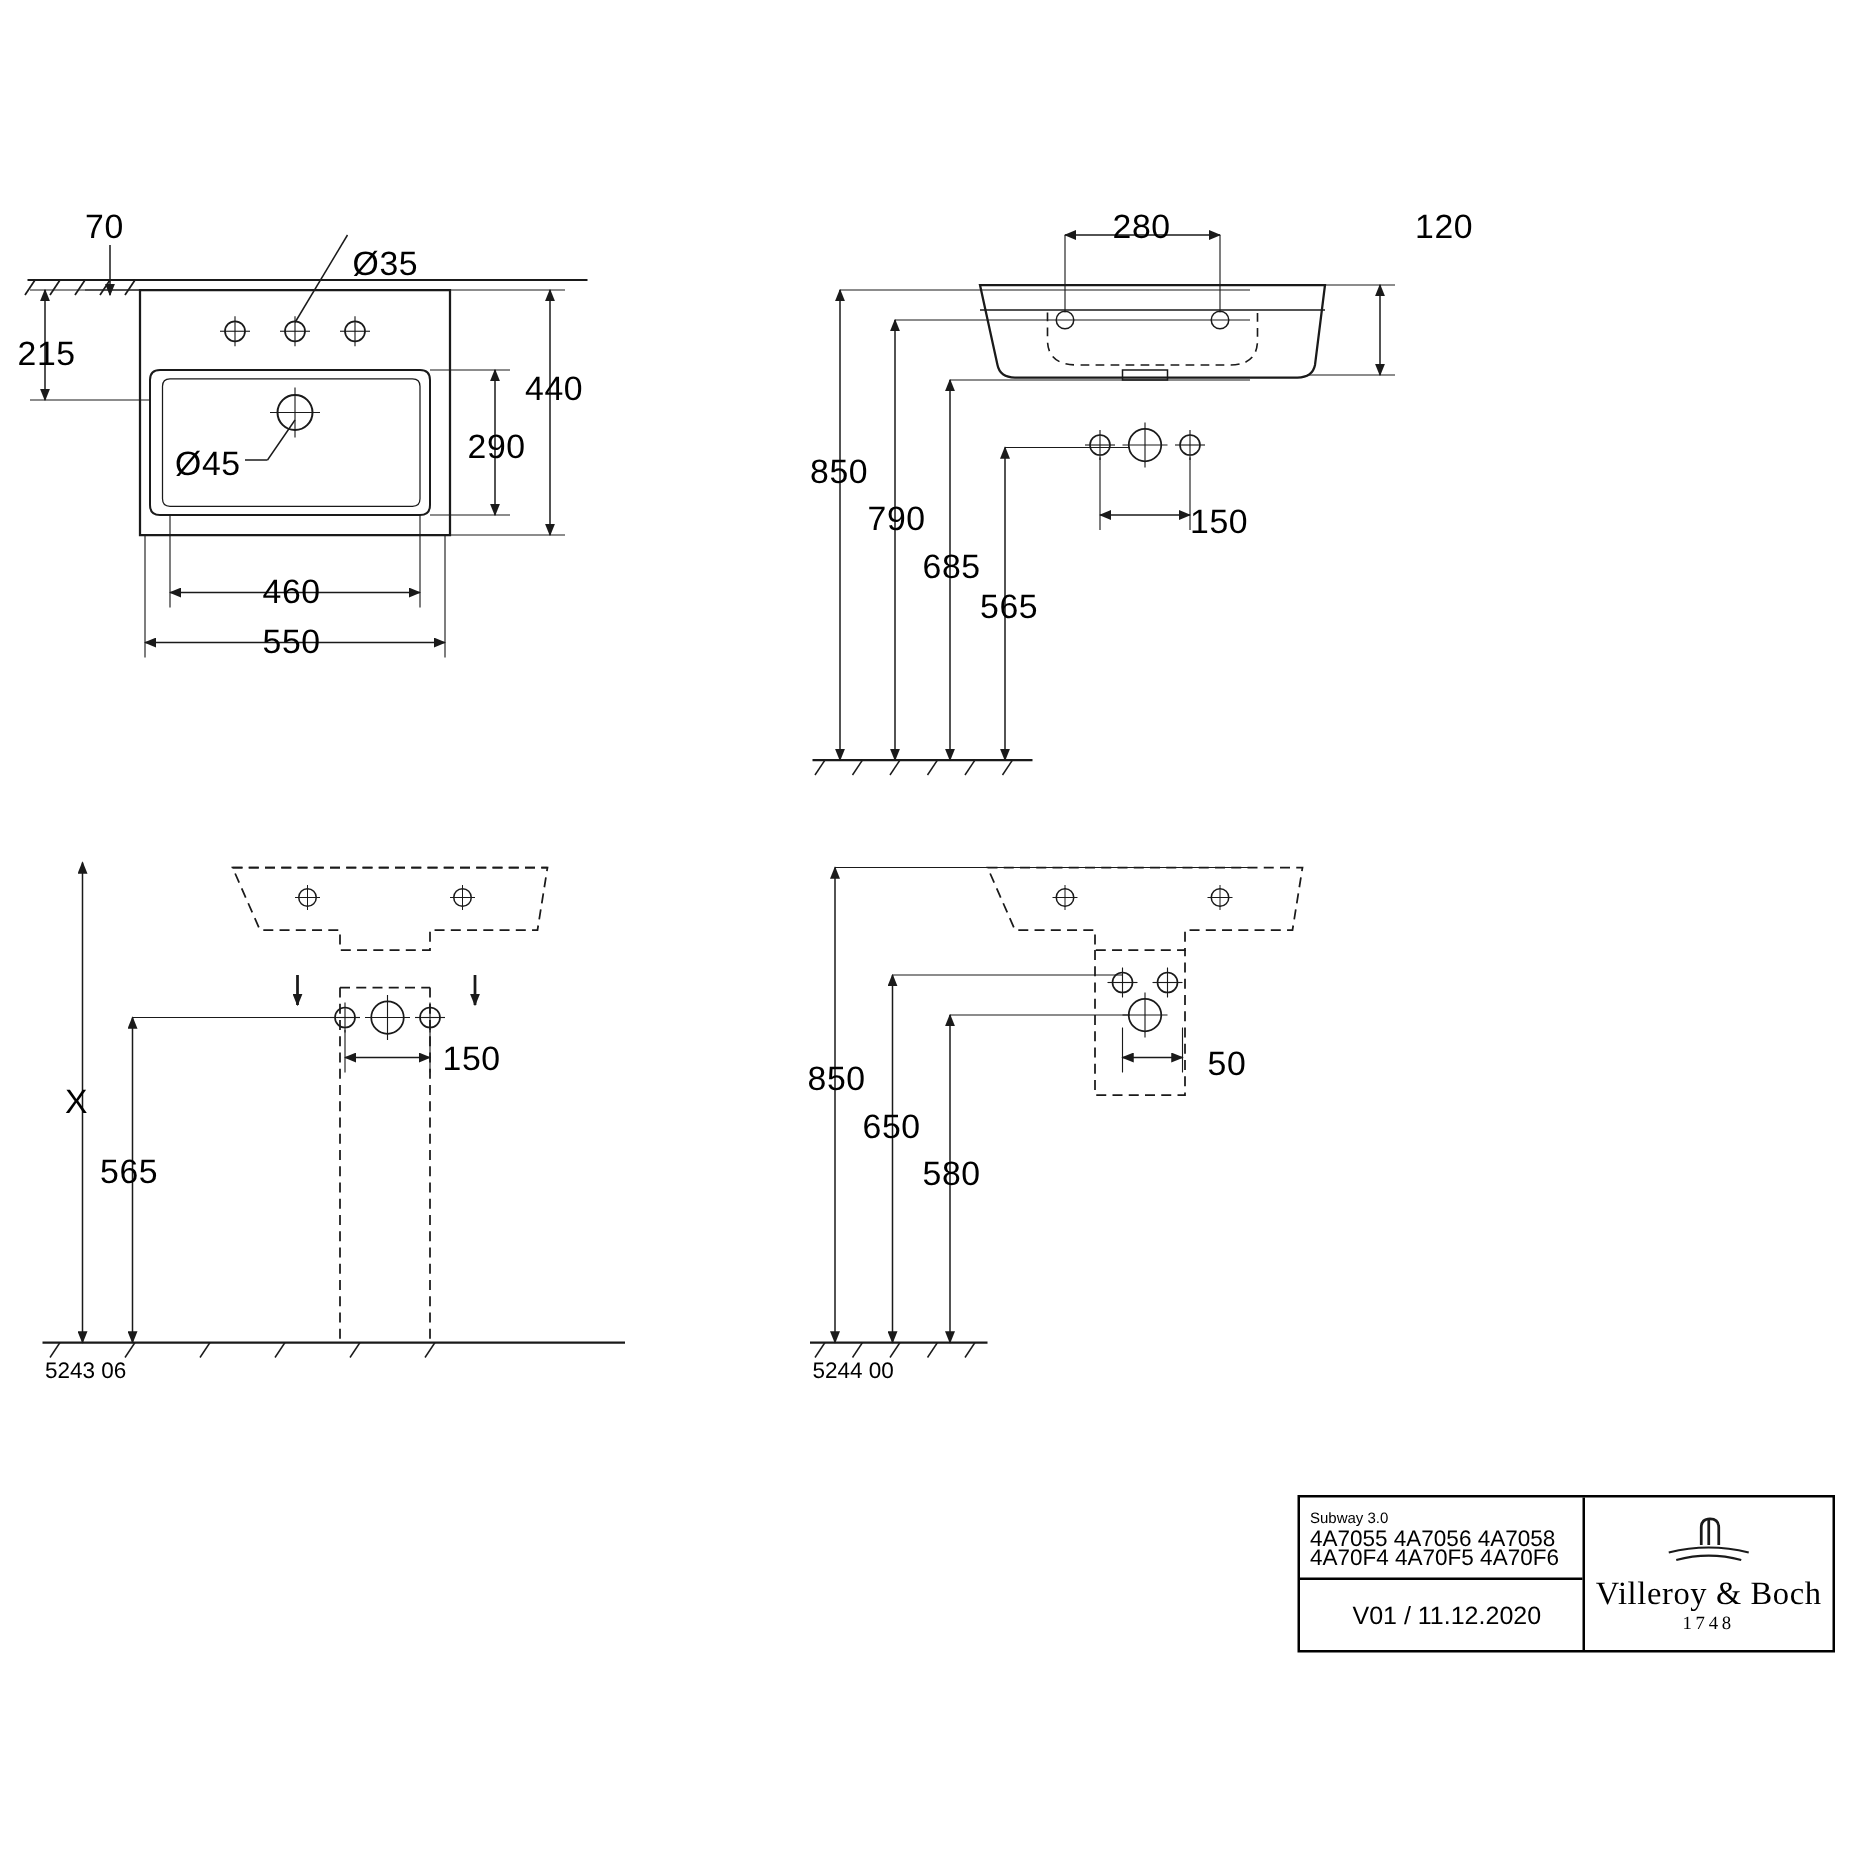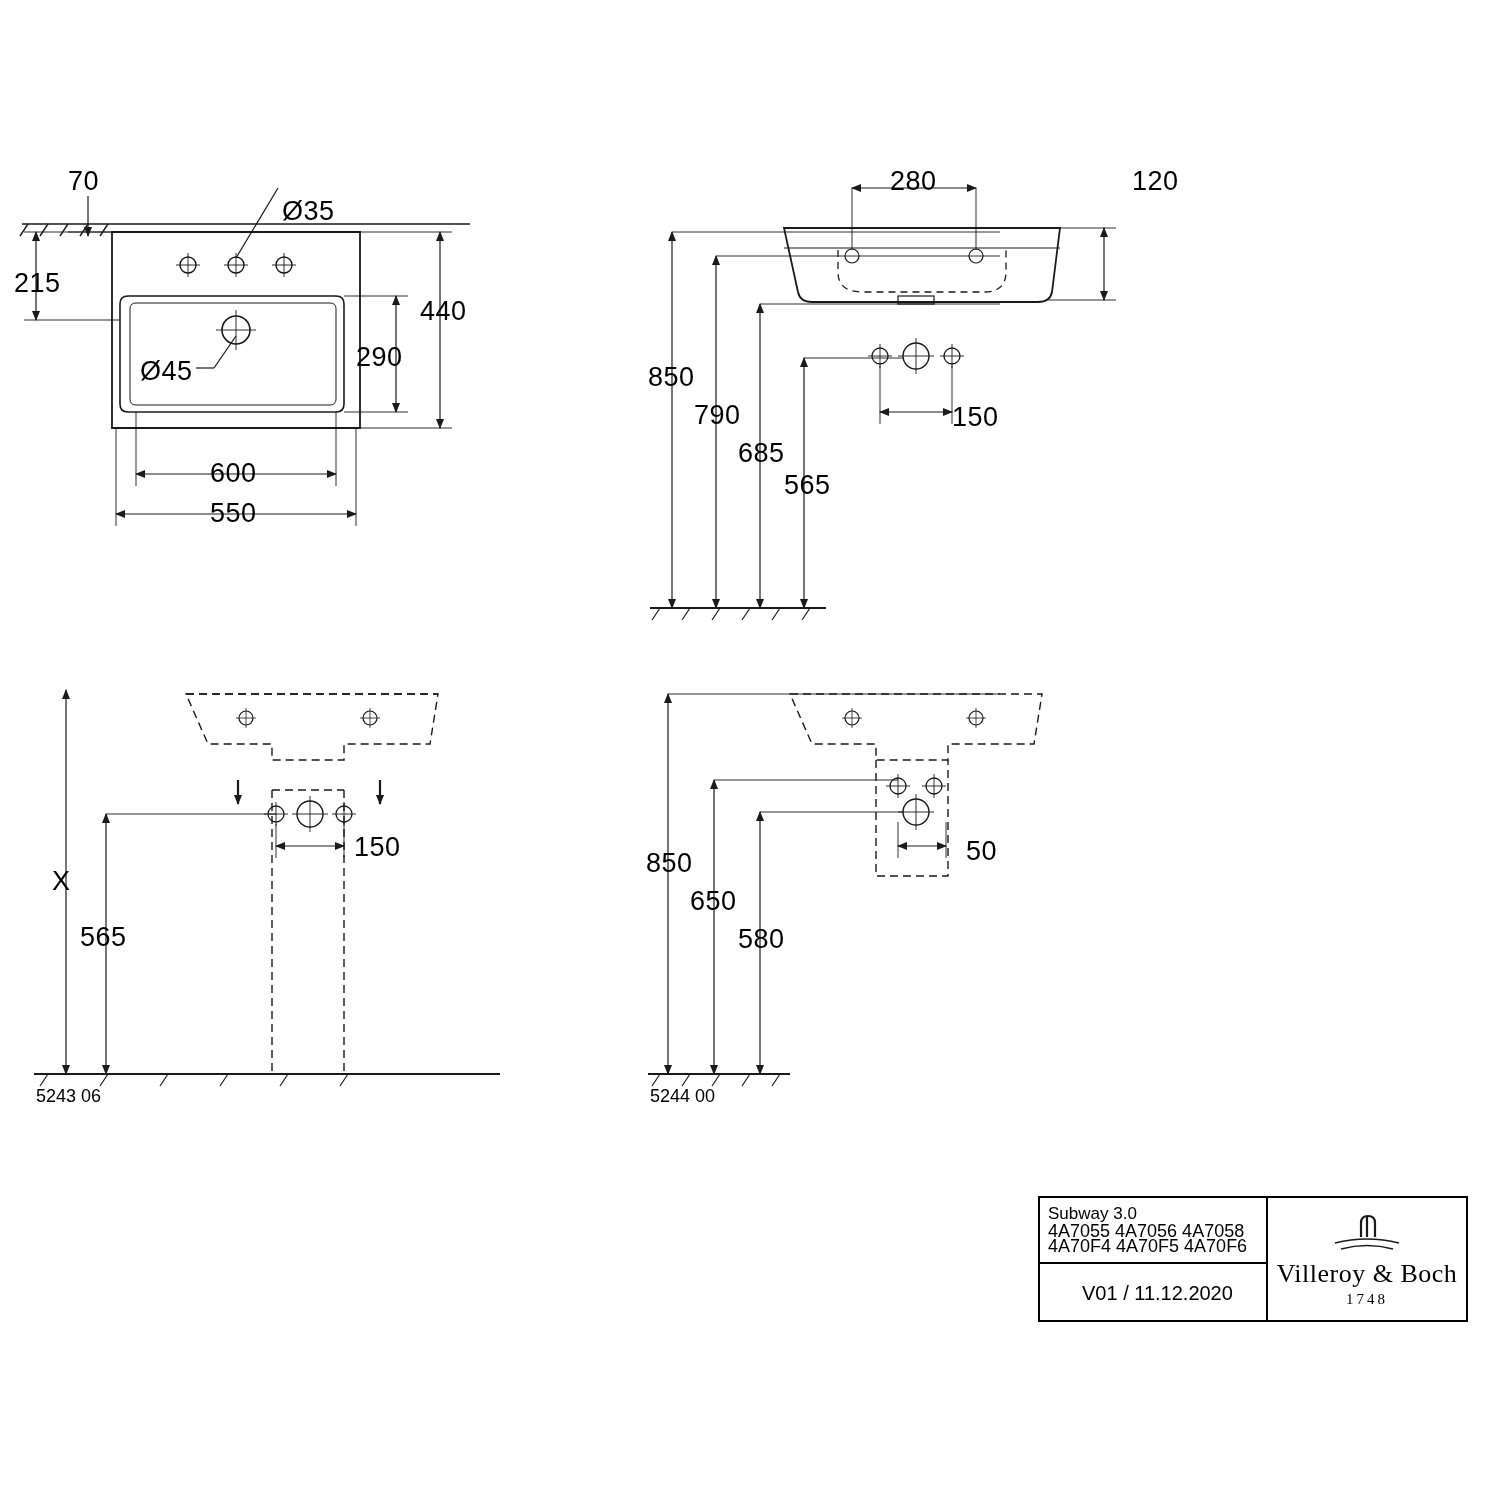--- a/index.html
+++ b/index.html
@@ -63,21 +63,21 @@
     left: 0;
     top: 64px;
     width: 100%;
     height: 0;
     border-top: 2px solid #000;
   }
   .tb-model {
     position: absolute;
     left: 8px;
     top: 6px;
-    font-size: 17px;
+    font-size: 12px;
     line-height: 20px;
   }
   .tb-codes {
     position: absolute;
     left: 8px;
     top: 26px;
     font-size: 18px;
     line-height: 15px;
   }
   .tb-version {
@@ -335,22 +335,22 @@
         <line x1="760" y1="812" x2="760" y2="1074" stroke-width="1.2" marker-start="url(#arrow-start)" marker-end="url(#arrow-end)"></line>
       </g>
     </g>
   </svg>
 
   <div class="dimtext" style="left:68px;  top:166px;">70</div>
   <div class="dimtext" style="left:282px; top:166px;margin-top:30px;">Ø35</div>
   <div class="dimtext" style="left:14px;  top:268px;">215</div>
   <div class="dimtext" style="left:140px; top:356px;">Ø45</div>
   <div class="dimtext" style="left:420px; top:296px;">440</div>
-  <div class="dimtext" style="left:356px; top:342px;">290</div>
-  <div class="dimtext" style="left:210px; top:458px;">600</div>
+  <div class="dimtext" style="left:374px; top:342px;">290</div>
+  <div class="dimtext" style="left:210px; top:458px;">460</div>
   <div class="dimtext" style="left:210px; top:498px;">550</div>
 
   <div class="dimtext" style="left:890px;  top:166px;">280</div>
   <div class="dimtext" style="left:1132px; top:166px;">120</div>
   <div class="dimtext" style="left:648px;  top:362px;">850</div>
   <div class="dimtext" style="left:694px;  top:400px;">790</div>
   <div class="dimtext" style="left:738px;  top:438px;">685</div>
   <div class="dimtext" style="left:784px;  top:470px;">565</div>
   <div class="dimtext" style="left:952px;  top:402px;">150</div>
 

